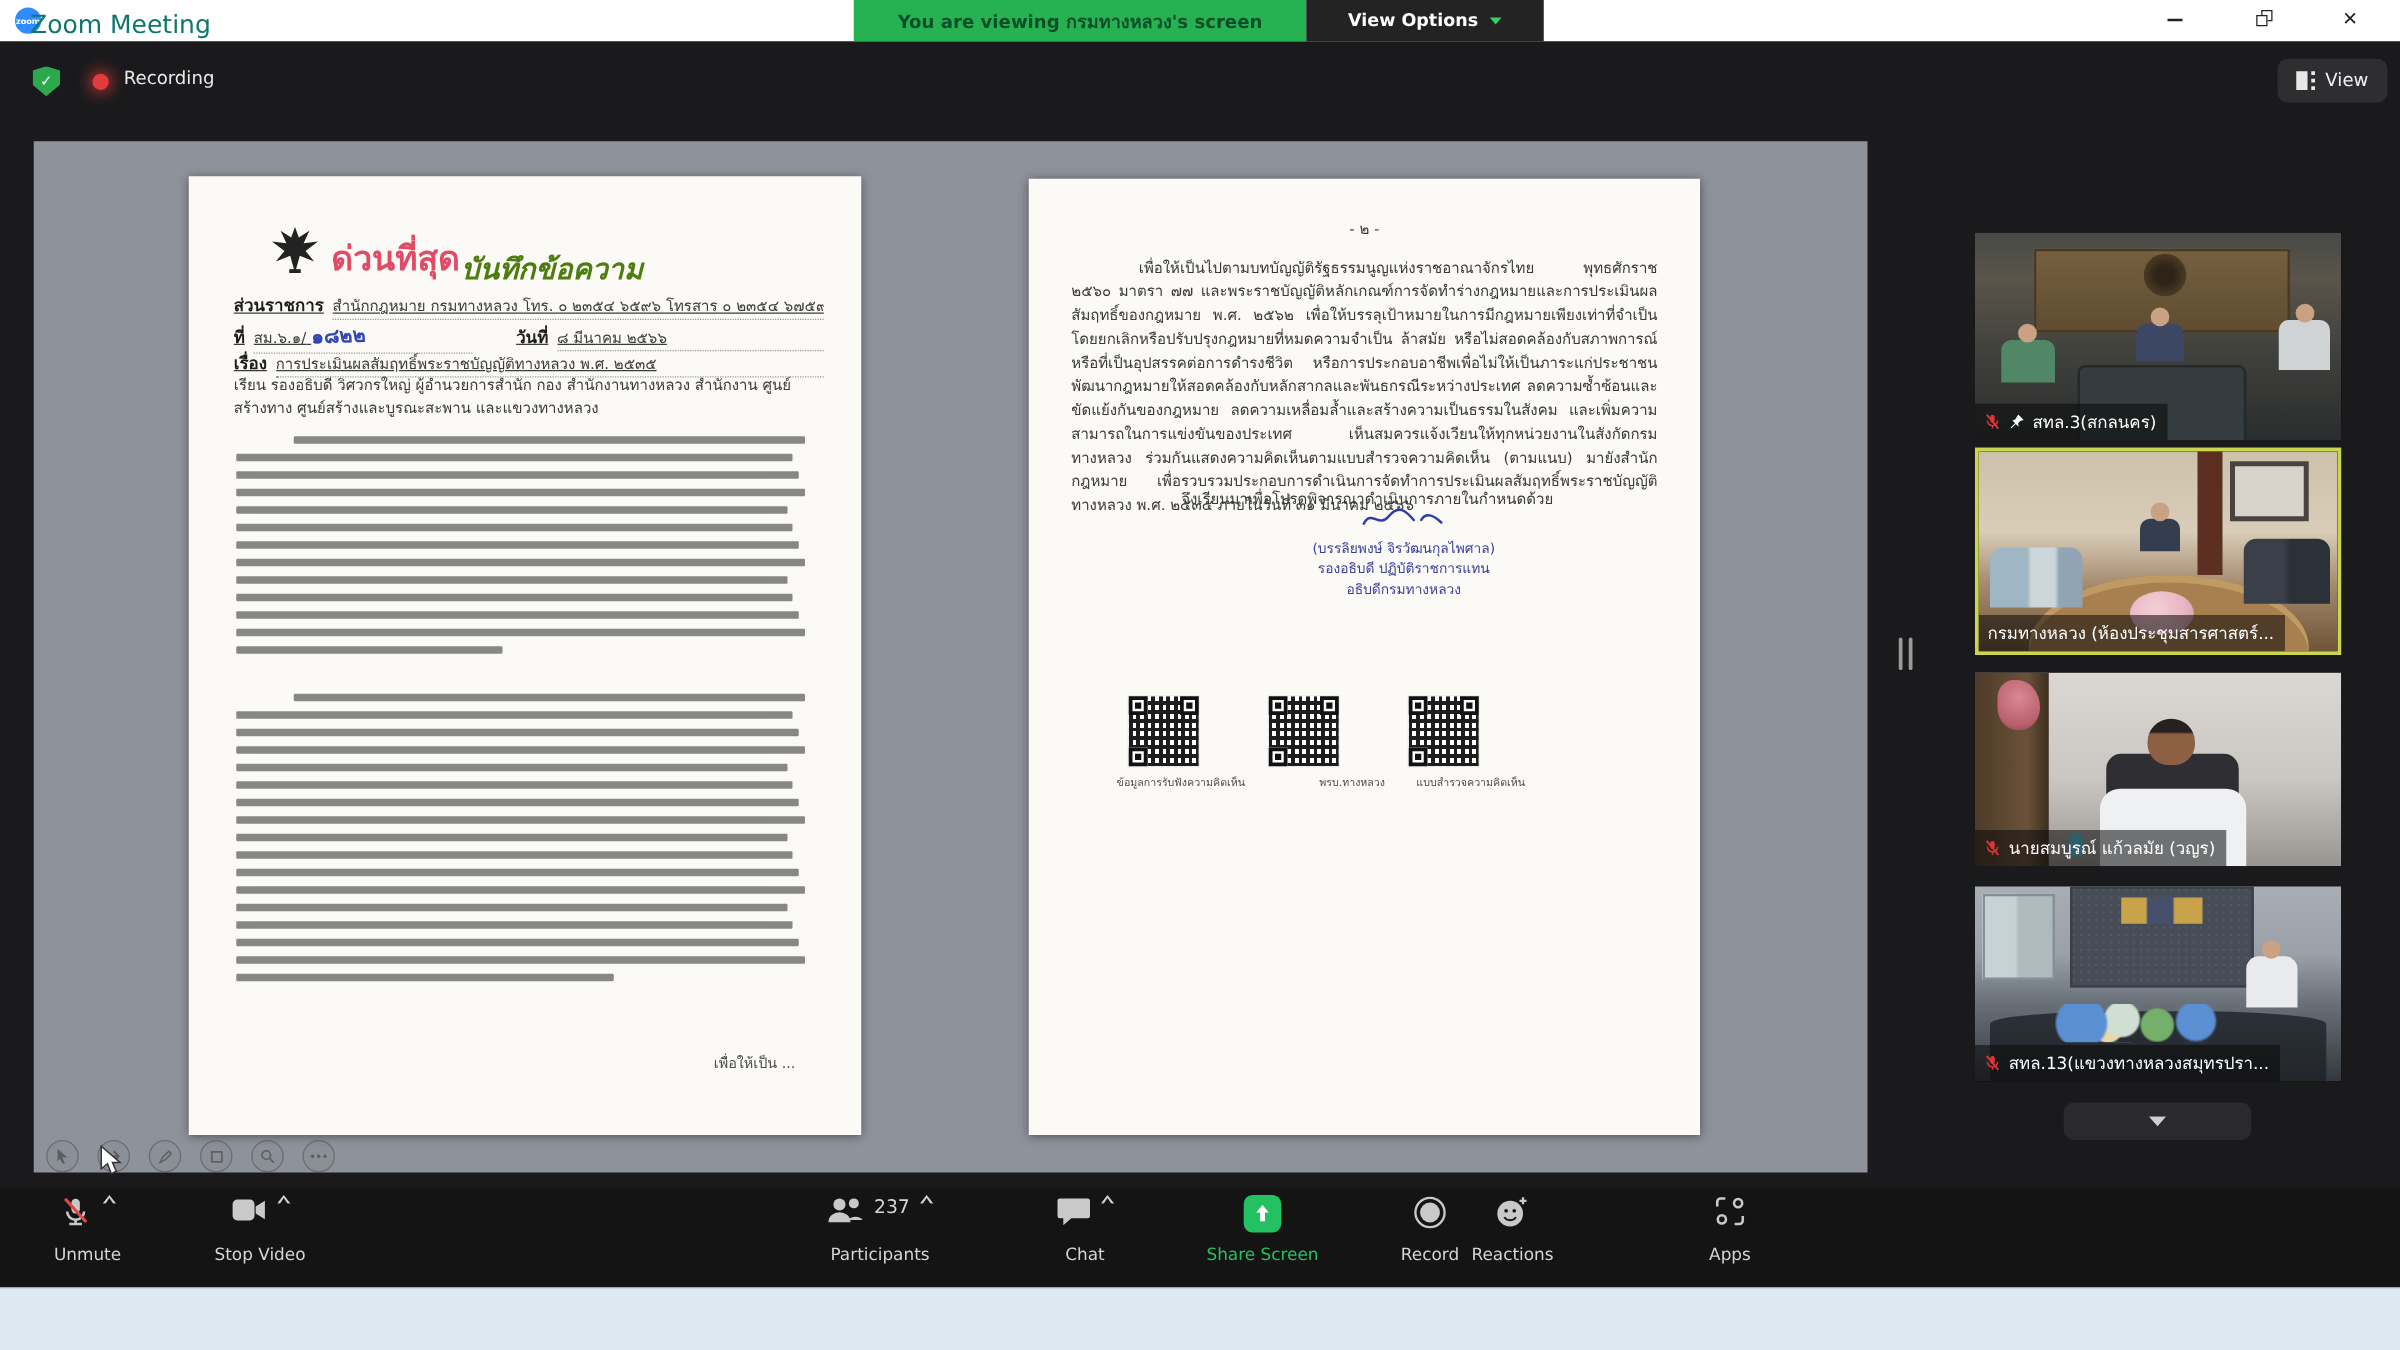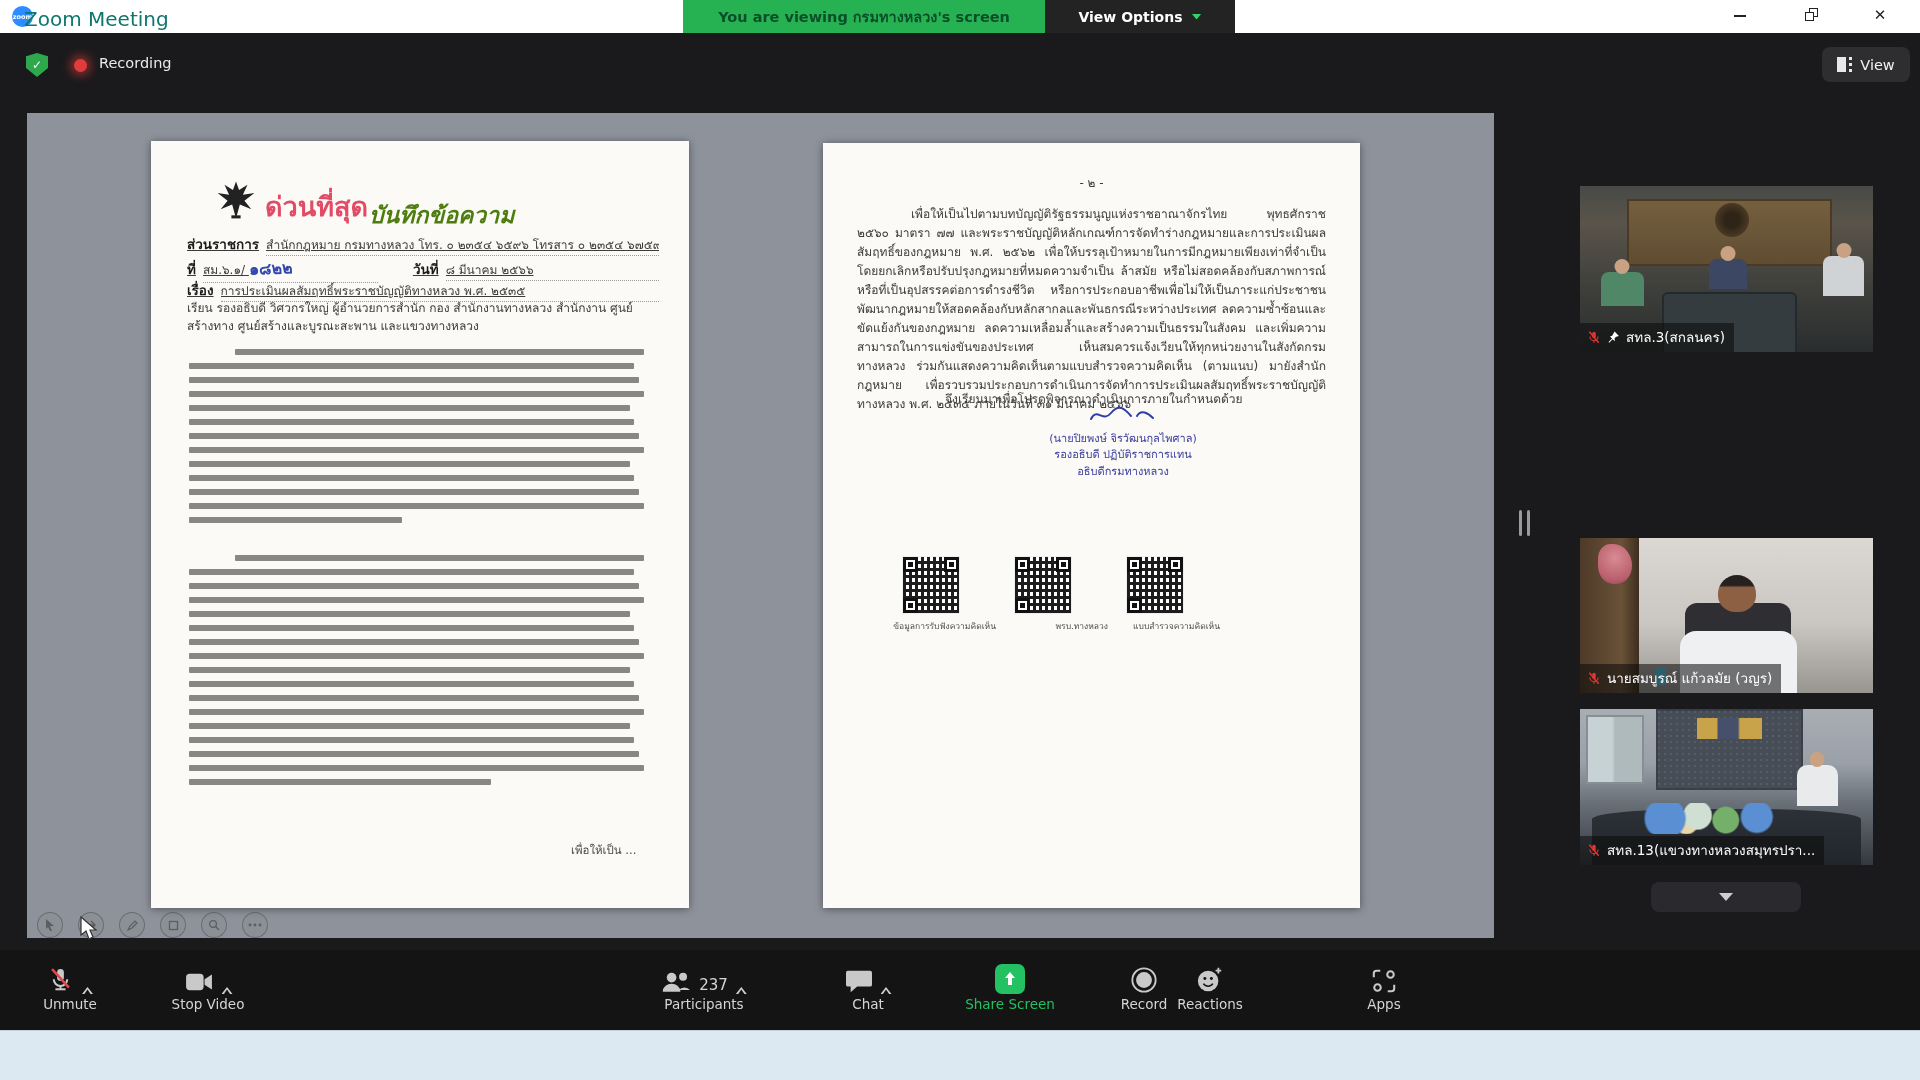--- a/index.html
+++ b/index.html
@@ -124,21 +124,21 @@
   .s4 .f{left:2%;top:4%;width:20%;height:44%;background:linear-gradient(90deg,#c6d2d4 0 45%,#aebabc 50% 95%);box-shadow:inset 0 0 0 2px #888f94;}
   .namebar{position:absolute;left:0;bottom:0;max-width:100%;background:rgba(10,10,10,.55);color:#fff;
     font-size:13.5px;padding:3px 9px 4px 7px;display:flex;align-items:center;gap:6px;white-space:nowrap;overflow:hidden;}
   .more-btn{position:absolute;left:1651px;top:882px;width:150px;height:30px;background:#2a2a2e;border-radius:8px;
     display:flex;align-items:center;justify-content:center;cursor:pointer;}
   .chev-down-w{width:14px;height:8px;background:#cfcfcf;clip-path:polygon(0 0,100% 0,50% 100%);}
 
   
   .toolbar{position:absolute;left:0;top:950px;width:1920px;height:80px;background:#141414;}
   .tb-item{position:absolute;top:6px;height:68px;cursor:pointer;}
-  .tb-top{display:flex;align-items:flex-end;justify-content:center;gap:8px;height:38px;}
+  .tb-top{display:flex;align-items:flex-start;justify-content:center;gap:8px;height:38px;}
   .tb-label{text-align:center;font-size:13.5px;color:#d5d5d5;margin-top:2px;}
   .tb-label.green{color:#23c162;}
   .caret{width:11px;height:7px;background:#cfcfcf;clip-path:polygon(50% 0,100% 100%,78% 100%,50% 35%,22% 100%,0 100%);}
   .pcount{color:#d5d5d5;font-size:15px;}
   .share-ico{width:30px;height:30px;background:#23c162;border-radius:7px;display:flex;align-items:center;justify-content:center;}
 
   
   .taskbar{position:absolute;left:0;top:1030px;width:1920px;height:50px;background:#dce8f2;border-top:1px solid #c3d2dd;}
 </style>
 </head>
@@ -247,21 +247,21 @@
     </div>
 
     <div class="page page2">
       <div class="pageno">- ๒ -</div>
       <div class="p2-par">เพื่อให้เป็นไปตามบทบัญญัติรัฐธรรมนูญแห่งราชอาณาจักรไทย พุทธศักราช ๒๕๖๐ มาตรา ๗๗ และพระราชบัญญัติหลักเกณฑ์การจัดทำร่างกฎหมายและการประเมินผลสัมฤทธิ์ของกฎหมาย พ.ศ. ๒๕๖๒ เพื่อให้บรรลุเป้าหมายในการมีกฎหมายเพียงเท่าที่จำเป็น โดยยกเลิกหรือปรับปรุงกฎหมายที่หมดความจำเป็น ล้าสมัย หรือไม่สอดคล้องกับสภาพการณ์ หรือที่เป็นอุปสรรคต่อการดำรงชีวิต หรือการประกอบอาชีพเพื่อไม่ให้เป็นภาระแก่ประชาชน พัฒนากฎหมายให้สอดคล้องกับหลักสากลและพันธกรณีระหว่างประเทศ ลดความซ้ำซ้อนและขัดแย้งกันของกฎหมาย ลดความเหลื่อมล้ำและสร้างความเป็นธรรมในสังคม และเพิ่มความสามารถในการแข่งขันของประเทศ เห็นสมควรแจ้งเวียนให้ทุกหน่วยงานในสังกัดกรมทางหลวง ร่วมกันแสดงความคิดเห็นตามแบบสำรวจความคิดเห็น (ตามแนบ) มายังสำนักกฎหมาย เพื่อรวบรวมประกอบการดำเนินการจัดทำการประเมินผลสัมฤทธิ์พระราชบัญญัติทางหลวง พ.ศ. ๒๕๓๕ ภายในวันที่ ๓๑ มีนาคม ๒๕๖๖</div>
       <div class="p2-close">จึงเรียนมาเพื่อโปรดพิจารณาดำเนินการภายในกำหนดด้วย</div>
       <div class="sig-block">
         <svg width="72" height="20" viewBox="0 0 72 20">
             <path d="M4 14 C10 2 16 18 24 8 S38 4 44 11 M50 11 c4 -7 11 -3 16 2" stroke="#2d3ea8" stroke-width="2" fill="none" stroke-linecap="round"></path>
           </svg>
-        <div>(นายปิยพงษ์ จิรวัฒนกุลไพศาล)</div>
+        <div>(บรรลิยพงษ์ จิรวัฒนกุลไพศาล)</div>
         <div>รองอธิบดี ปฏิบัติราชการแทน</div>
         <div>อธิบดีกรมทางหลวง</div>
       </div>
       <div class="qr" style="left:80px;top:414px;">
           <i class="tl"></i>
           <i class="tr"></i>
           <i class="bl"></i>
         </div>
       <div class="qr" style="left:192px;top:414px;">
           <i class="tl"></i>
@@ -341,20 +341,34 @@
           <line x1="12" y1="18" x2="12" y2="22" stroke="#e03535" stroke-width="2"></line>
           <line x1="4" y1="3" x2="20" y2="22" stroke="#e03535" stroke-width="2.6"></line>
         </svg>
       <svg width="13" height="14" viewBox="0 0 24 24">
           <path d="M14 2 L22 10 L17 11.5 L14 14.5 L14.5 20 L10.5 16 L4 22.5 L2.8 21.3 L9.3 14.8 L5.5 11 L9.5 9.5 Z" fill="#fff"></path>
         </svg>
       <span>สทล.3(สกลนคร)</span>
     </div>
   </div>
 
+  <div class="tile active" style="top:358px;height:166px;">
+    <div class="scene s2">
+        <i class="a"></i>
+        <i class="b"></i>
+        <i class="g pp"></i>
+        <i class="c"></i>
+        <i class="e"></i>
+        <i class="f"></i>
+        <i class="d"></i>
+      </div>
+    <div class="namebar">
+      <span>กรมทางหลวง (ห้องประชุมสารศาสตร์...</span>
+    </div>
+  </div>
 
   <div class="tile" style="top:538px;height:155px;">
     <div class="scene s3">
         <i class="a"></i>
         <i class="b"></i>
         <i class="c"></i>
         <i class="d"></i>
         <i class="e"></i>
         <i class="f"></i>
       </div>

